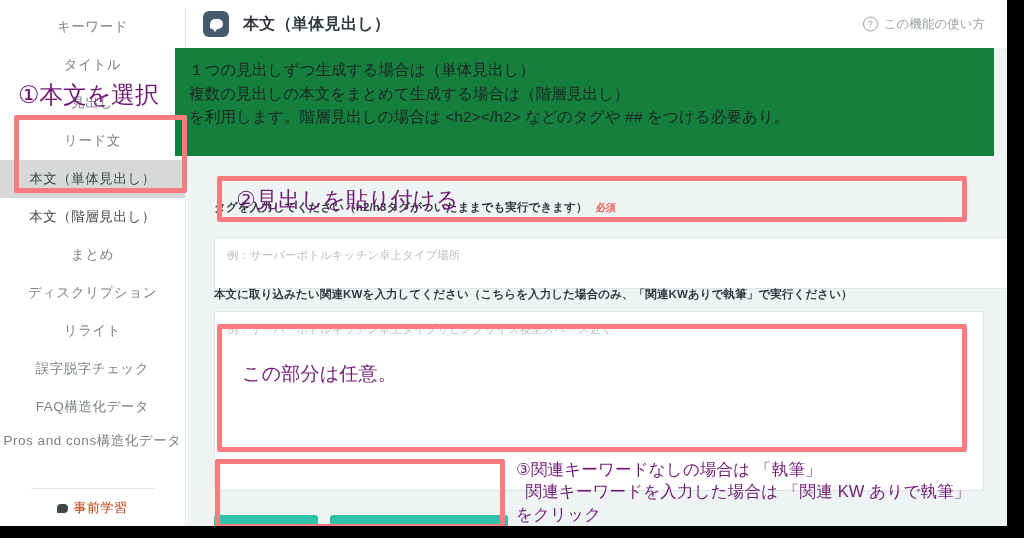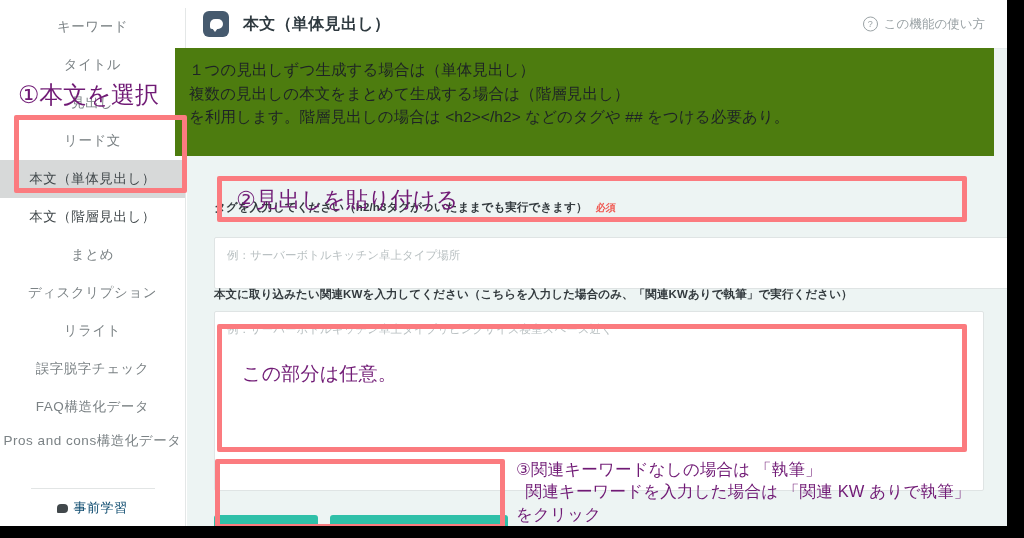--- a/index.html
+++ b/index.html
@@ -67,21 +67,21 @@
     background: #ffffff;
     color: #41484b;
   }
   #nav-divider {
     width: 124px;
     height: 1px;
     background: #e2e5e5;
     margin: 10px auto 0 auto;
   }
   .nav-item.with-icon {
-    color: #0c4a6e;
+    color: #c2410c;
     font-size: 13px;
   }
   .bubble-dot {
     display: inline-block;
     width: 11px;
     height: 9px;
     background: #41484b;
     border-radius: 4px 4px 4px 1px;
     position: relative;
     top: 1px;
@@ -271,21 +271,21 @@
     letter-spacing: .01em;
   }
 
   
   #yellow-note {
     position: absolute;
     left: -12px;
     top: 48px;
     width: 819px;
     height: 108px;
-    background: #4d7c0f;
+    background: #15803d;
     box-sizing: border-box;
     padding: 10px 14px 0 14px;
     font-size: 15.5px;
     color: #1e2326;
     line-height: 1.52;
     letter-spacing: .005em;
     white-space: pre;
   }
 
   

